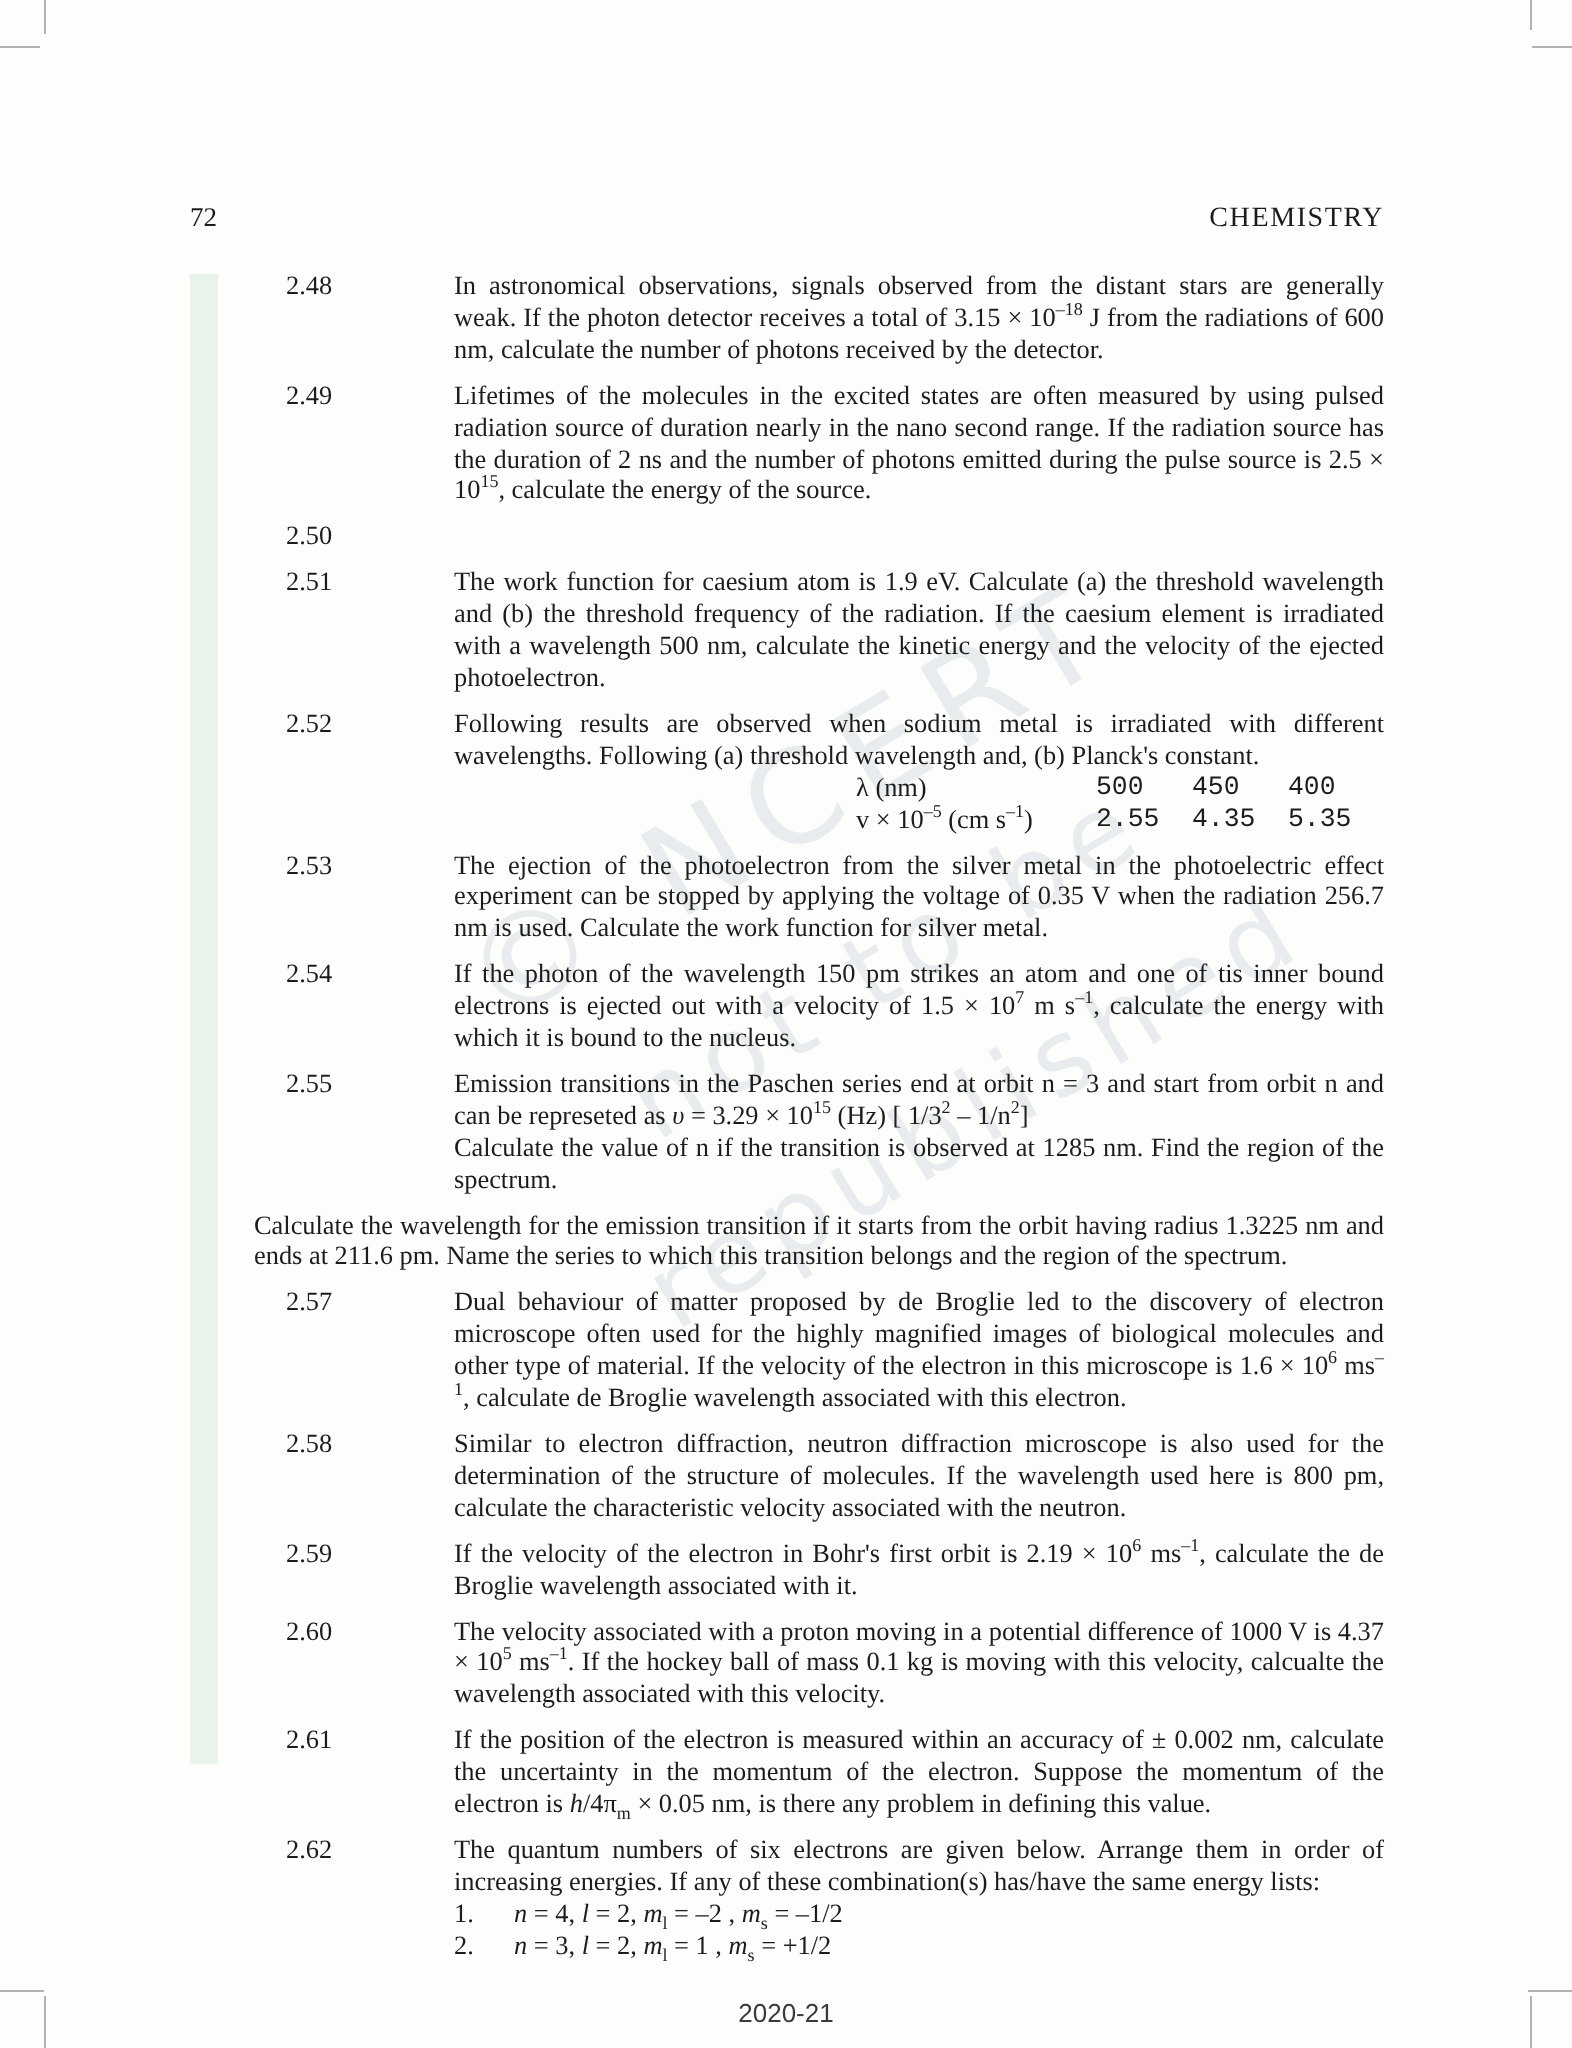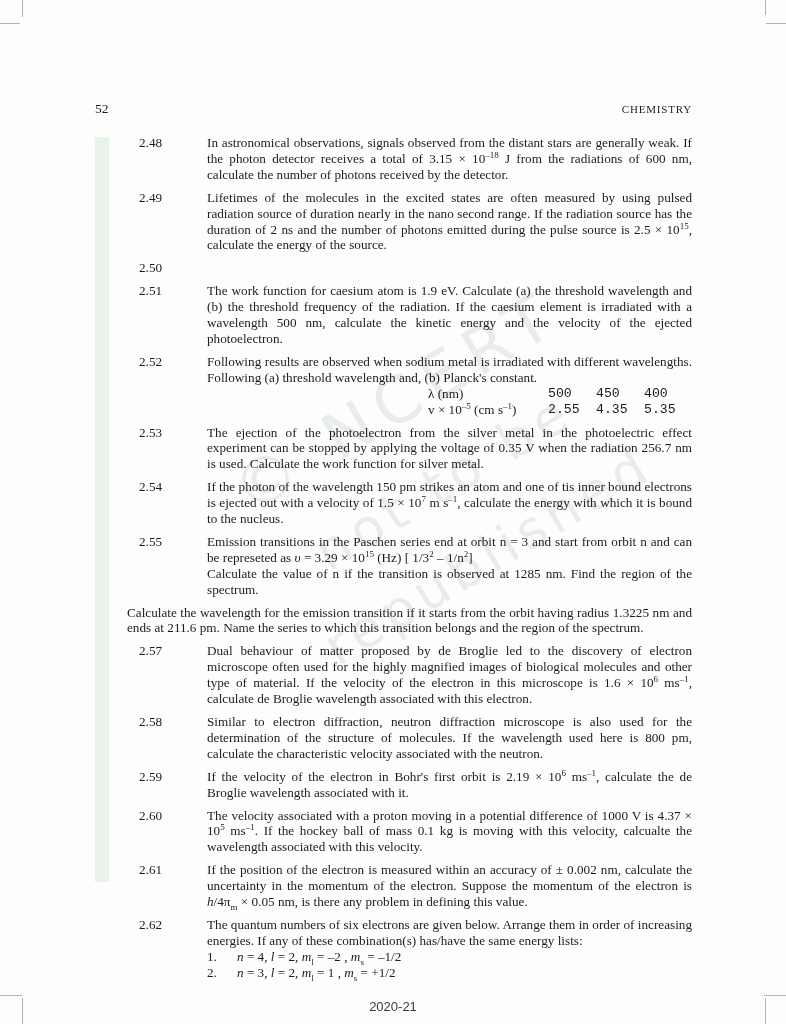--- a/index.html
+++ b/index.html
@@ -33,30 +33,30 @@
   }
   .watermark .wm1 { font-size:64px; letter-spacing:10px; line-height:100px; }
   .watermark .wm2 { font-size:52px; letter-spacing:6px;  line-height:86px; }
 
   .running-head {
     position:absolute; top:101px; left:95px; width:597px;
     display:flex; justify-content:space-between; align-items:baseline;
     font-size:13px;
   }
   .running-head .pgnum { font-size:13.5px; }
-  .running-head .book  { font-size:11px; letter-spacing:0.8px; }
+  .running-head .book  { font-size:14px; letter-spacing:0.8px; }
 
   .margin-strip {
     position:absolute; left:95px; top:137px; width:14px; height:745px;
     background:#e9f2eb;
   }
 
   .problems { position:absolute; top:135px; left:95px; width:597px; }
   .problem  { display:flex; margin-bottom:7px; font-size:13.2px; line-height:15.9px; }
-  .pnum     { flex:none; width:80px; padding-left:44px; box-sizing:border-box; }
+  .pnum     { flex:none; width:80px; padding-left:28px; box-sizing:border-box;margin-left:20px; }
   .pbody    { flex:1;margin-left:32px; }
   .para     { text-align:justify; }
   .para + .para { margin-top:0; }
   sup { font-size:9px;  line-height:0; }
   sub { font-size:9px;  line-height:0; }
 
   .trow  { display:flex;justify-content:flex-end; }
   .tlabel{ width:120px; flex:none; }
   .tval  { width:48px;  flex:none;font-family:Liberation Mono, monospace; }
 
@@ -83,21 +83,21 @@
   <div class="mark m-bl-v"></div>
   <div class="mark m-br-h"></div>
   <div class="mark m-br-v"></div>
 
   <div class="watermark">
     <div class="wm1">© NCERT</div>
     <div class="wm2">not to be republished</div>
   </div>
 
   <div class="running-head">
-    <span class="pgnum">52</span>
+    <span class="pgnum">72</span>
     <span class="book">CHEMISTRY</span>
   </div>
 
   <div class="margin-strip"></div>
 
   <div class="problems">
   <div class="problem">
     <div class="pnum">2.48</div>
     <div class="pbody">
           <div class="para">In astronomical observations, signals observed from the distant stars are generally weak. If the photon detector receives a total of 3.15 × 10<sup>–18</sup> J from the radiations of 600 nm, calculate the number of photons received by the detector.</div>

